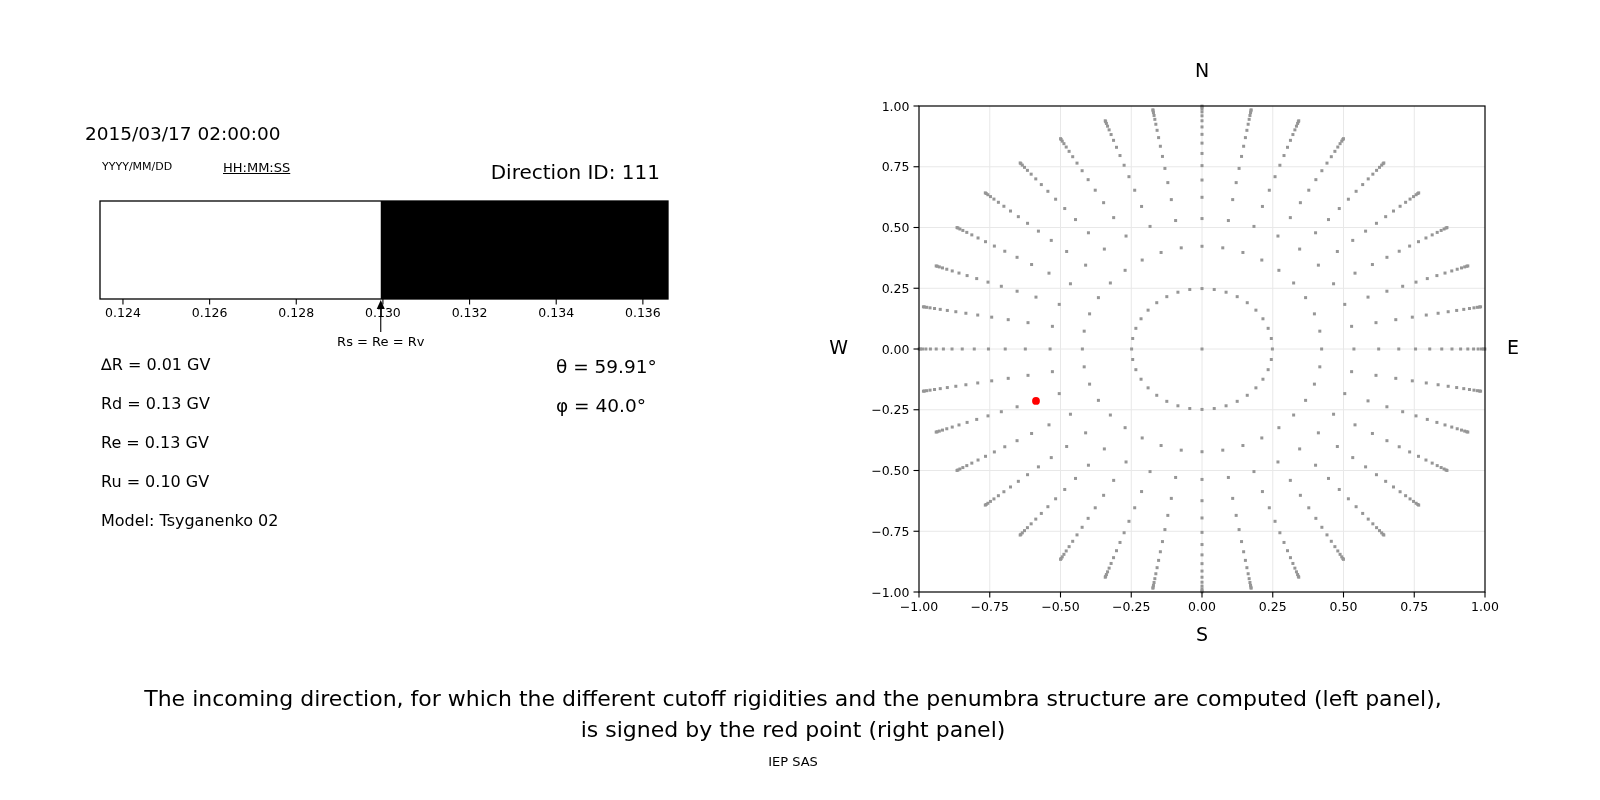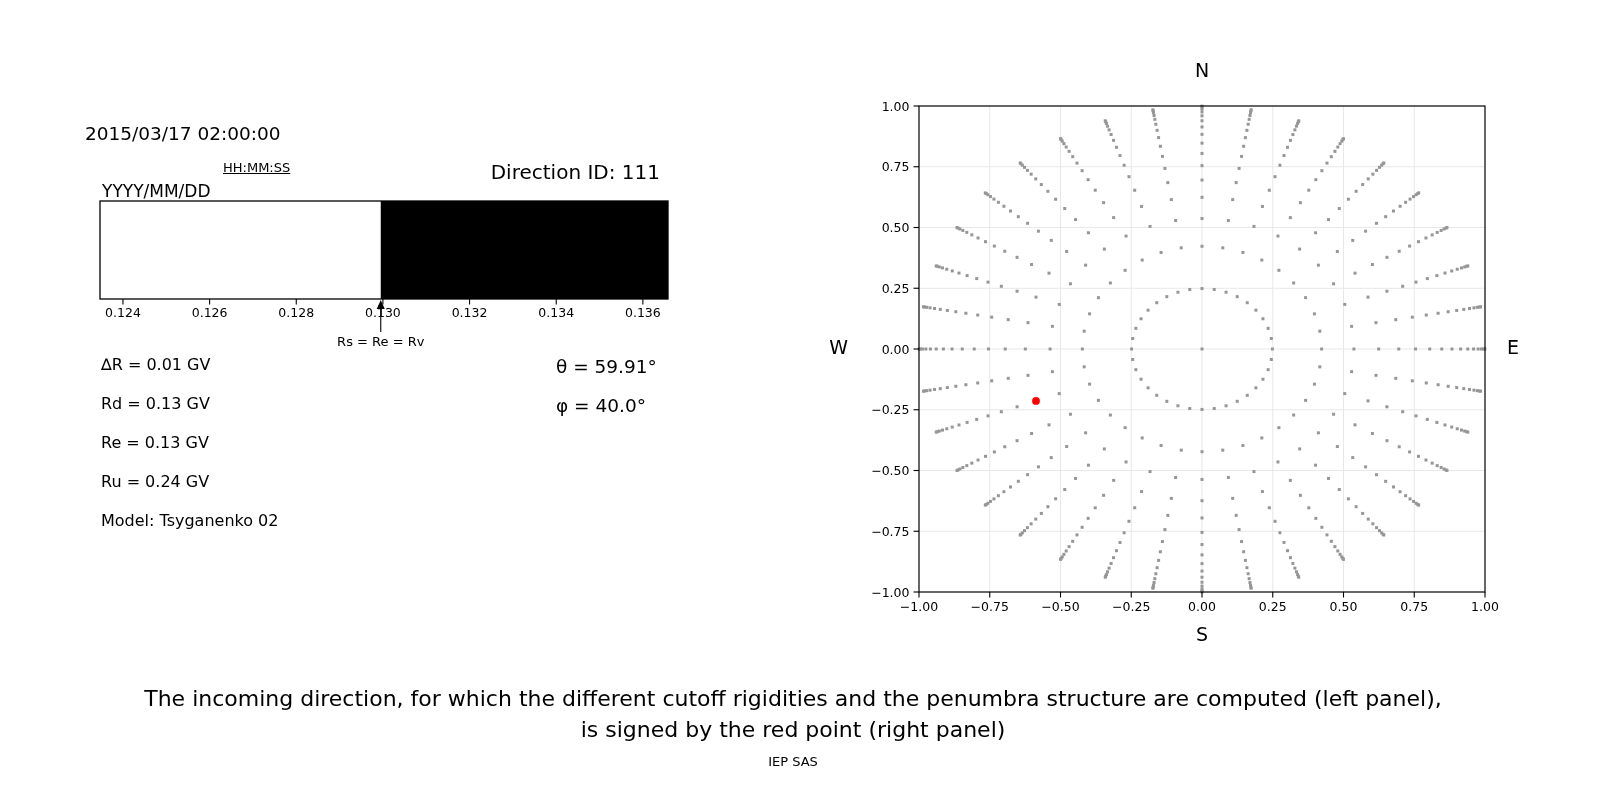--- a/index.html
+++ b/index.html
@@ -1,21 +1,21 @@
 <!DOCTYPE html>
 <html><head>
 <meta charset="utf-8">
 <style>
   html,body{margin:0;padding:0;background:#fff;}
   #figure{position:relative;width:1600px;height:800px;background:#ffffff;overflow:hidden;
           font-family:"DejaVu Sans","Liberation Sans",sans-serif;color:#000;}
   .t{position:absolute;white-space:nowrap;line-height:1.15;color:#000;}
   .geo{left:101px;top:84px;font-size:18.5px;}
   .datetime{left:85px;top:123px;font-size:18.5px;}
-  .fmt-date{left:102px;top:161px;font-size:17px;margin-top:21px;}
+  .fmt-date{left:102px;top:161px;font-size:11px;}
   .fmt-time{left:223px;top:161px;font-size:13px;text-decoration:underline;}
   .direction-id{left:660px;top:161px;font-size:20px;transform:translateX(-100%);}
   .param{left:101px;font-size:16px;}
   .p0{top:356px}.p1{top:395px}.p2{top:434px}.p3{top:473px}.p4{top:512px}
   .angle{left:556px;font-size:18.5px;}
   .a0{top:356px}.a1{top:395px}
   .compass{font-size:19px;}
   .c-n{left:1202px;top:60px;transform:translateX(-50%);}
   .c-s{left:1202px;top:624px;transform:translateX(-50%);}
   .c-w{left:800px;width:48px;text-align:right;top:337px;}
@@ -695,21 +695,21 @@
     </svg>
 
   <div class="t datetime">2015/03/17 02:00:00</div>
   <div class="t fmt-date">YYYY/MM/DD</div>
   <div class="t fmt-time">HH:MM:SS</div>
   <div class="t direction-id">Direction ID: 111</div>
 
   <div class="t param p0">∆R = 0.01 GV</div>
   <div class="t param p1">Rd = 0.13 GV</div>
   <div class="t param p2">Re = 0.13 GV</div>
-  <div class="t param p3">Ru = 0.24 GV</div>
+  <div class="t param p3">Ru = 0.10 GV</div>
   <div class="t param p4">Model: Tsyganenko 02</div>
   <div class="t angle a0">θ = 59.91°</div>
   <div class="t angle a1">φ = 40.0°</div>
 
   <div class="t compass c-n">N</div>
   <div class="t compass c-s">S</div>
   <div class="t compass c-w">W</div>
   <div class="t compass c-e">E</div>
 
   <div class="t cap cap1">The incoming direction, for which the different cutoff rigidities and the penumbra structure are computed (left panel),</div>

